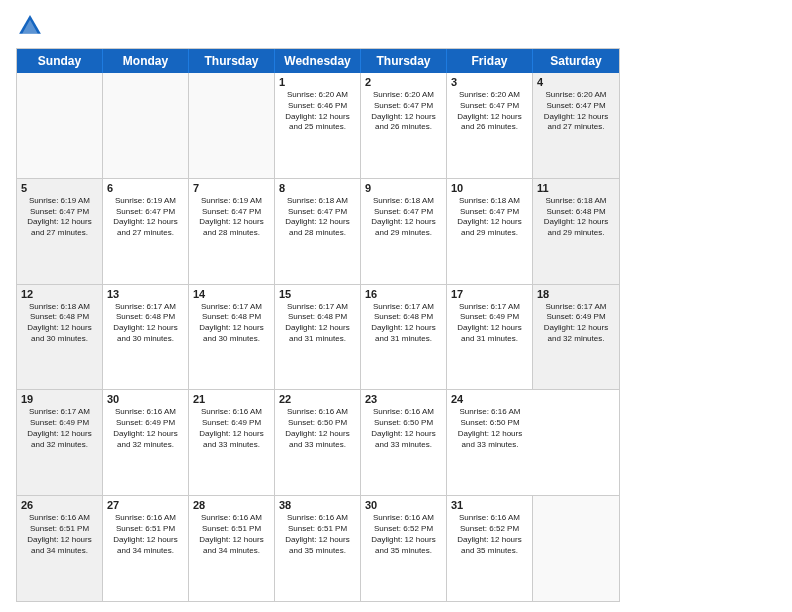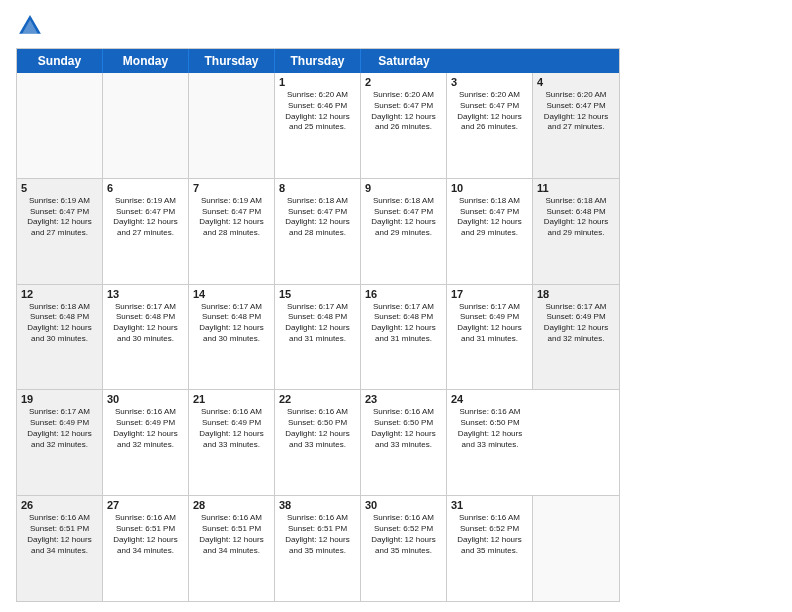--- a/index.html
+++ b/index.html
@@ -136,21 +136,23 @@
     <div class="title-block">
       <div class="main-title"></div>
       <div class="subtitle"></div>
     </div>
   </div>
   <div class="calendar">
     <div class="cal-header-row" id="cal-header">
         <div class="cal-header-cell">Sunday</div>
         <div class="cal-header-cell">Monday</div>
         <div class="cal-header-cell">Thursday</div>
+        <div class="cal-header-cell">Wednesday</div>
         <div class="cal-header-cell">Thursday</div>
+        <div class="cal-header-cell">Friday</div>
         <div class="cal-header-cell">Saturday</div>
       </div>
     <div class="cal-body" id="cal-body">
         <div class="cal-week">
           <div class="cal-cell empty"></div>
           <div class="cal-cell empty"></div>
           <div class="cal-cell empty"></div>
           <div class="cal-cell">
             <span class="day-num">1</span>
             <div class="cell-text">Sunrise: 6:20 AM

